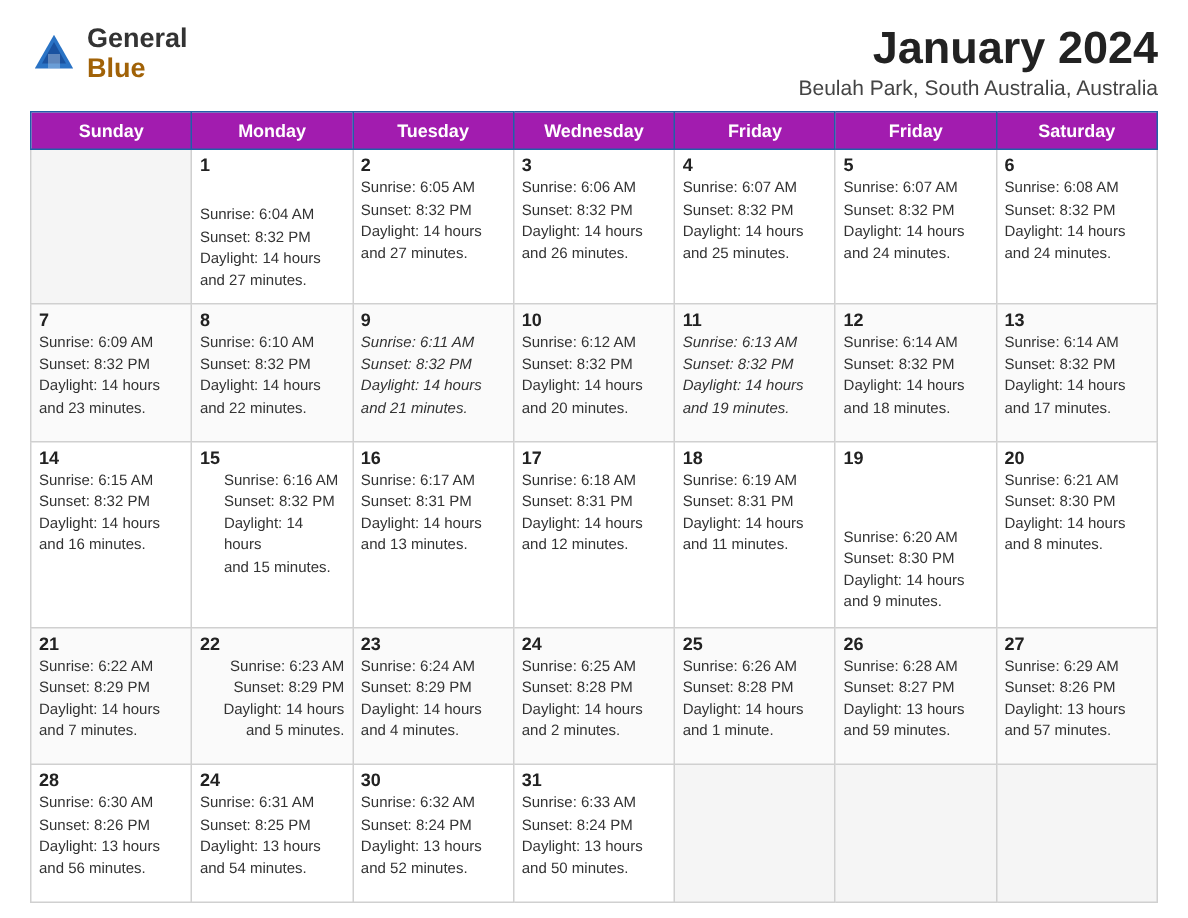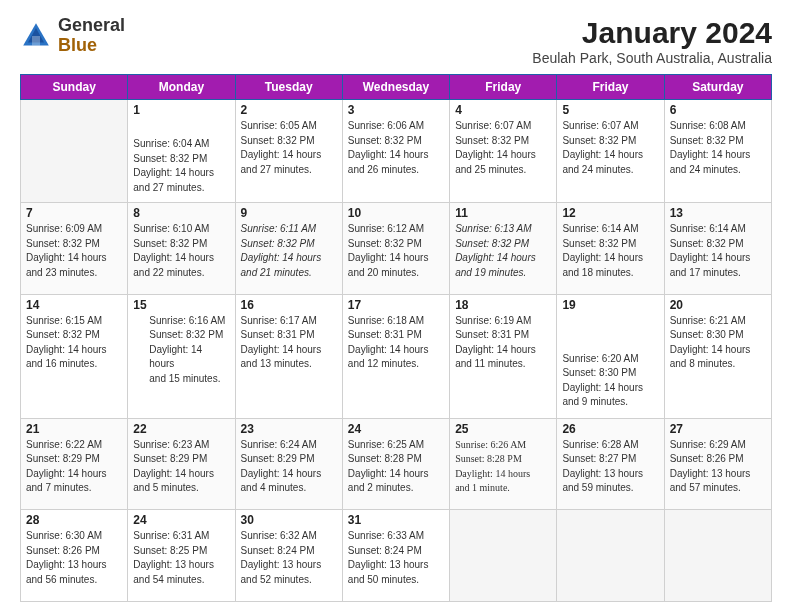--- a/index.html
+++ b/index.html
@@ -276,42 +276,42 @@
         <tr>
           <td>
             <div class="day-number">21</div>
             <div class="day-info" style="white-space: pre-line;">Sunrise: 6:22 AM
 Sunset: 8:29 PM
 Daylight: 14 hours
 and 7 minutes.</div>
           </td>
           <td>
             <div class="day-number">22</div>
-            <div class="day-info" style="white-space: pre-line;">Sunrise: 6:23 AM
+            <div class="day-info" style="white-space: pre-line; text-align: right;">Sunrise: 6:23 AM
 Sunset: 8:29 PM
 Daylight: 14 hours
 and 5 minutes.</div>
           </td>
           <td>
             <div class="day-number">23</div>
             <div class="day-info" style="white-space: pre-line;">Sunrise: 6:24 AM
 Sunset: 8:29 PM
 Daylight: 14 hours
 and 4 minutes.</div>
           </td>
           <td>
             <div class="day-number">24</div>
             <div class="day-info" style="white-space: pre-line;">Sunrise: 6:25 AM
 Sunset: 8:28 PM
 Daylight: 14 hours
 and 2 minutes.</div>
           </td>
           <td>
             <div class="day-number">25</div>
-            <div class="day-info" style="white-space: pre-line; font-family: Liberation Serif, serif;">Sunrise: 6:26 AM
+            <div class="day-info" style="white-space: pre-line;">Sunrise: 6:26 AM
 Sunset: 8:28 PM
 Daylight: 14 hours
 and 1 minute.</div>
           </td>
           <td>
             <div class="day-number">26</div>
             <div class="day-info" style="white-space: pre-line;">Sunrise: 6:28 AM
 Sunset: 8:27 PM
 Daylight: 13 hours
 and 59 minutes.</div>

